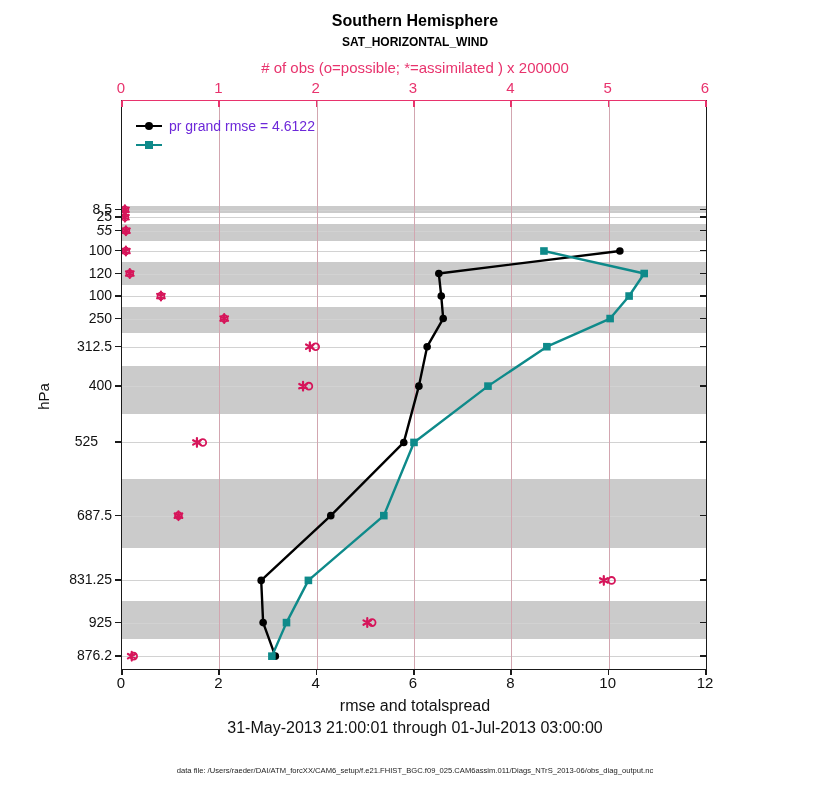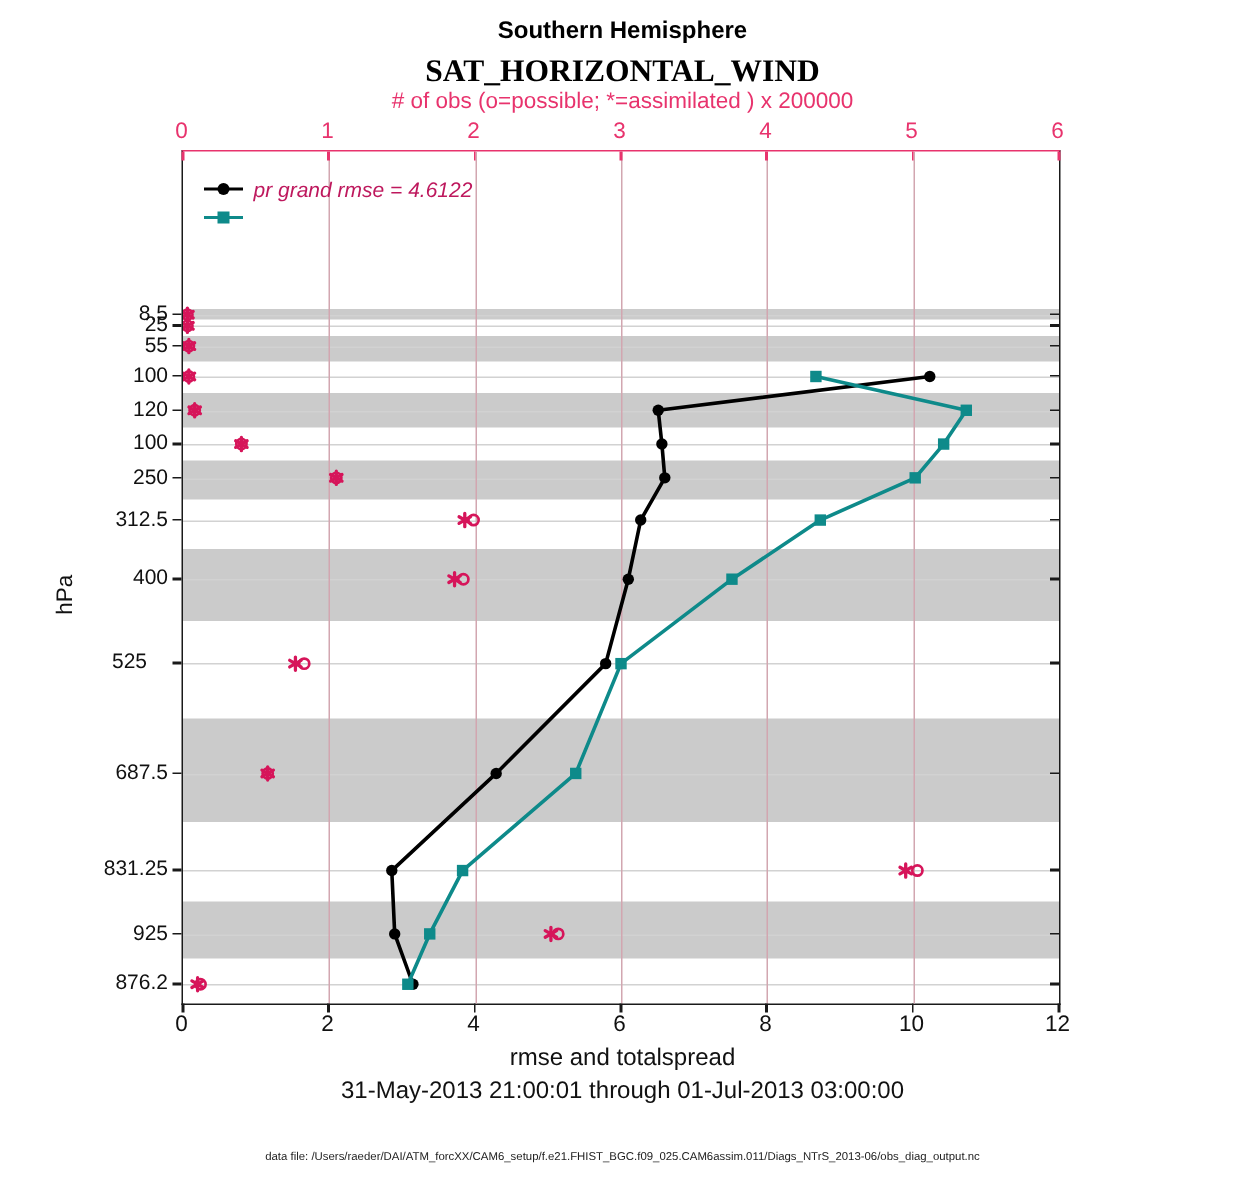--- a/index.html
+++ b/index.html
@@ -2,21 +2,21 @@
 <html><head>
 <meta charset="utf-8">
 <style>
   html,body{margin:0;padding:0;background:#ffffff;}
   #canvas{
     position:relative;width:830px;height:800px;background:#ffffff;
     font-family:"Liberation Sans", sans-serif;overflow:hidden;
   }
   .ctext{position:absolute;left:0;width:830px;text-align:center;}
   #title1{top:12px;font-size:16px;font-weight:bold;color:#000;}
-  #title2{top:35px;font-size:21px;font-weight:bold;color:#000;font-family:Liberation Serif, serif;}
+  #title2{top:35px;font-size:12px;font-weight:bold;color:#000;}
   #top-axis-label{top:59px;font-size:15px;color:#e8336d;}
   #xlabel{top:697px;font-size:16px;color:#111;}
   #date-range{top:719px;font-size:16px;color:#111;}
   #footer{top:766px;font-size:7.6px;color:#222;}
   #ylabel{
     position:absolute;left:30px;top:388px;font-size:15px;color:#111;
     transform:rotate(-90deg);transform-origin:center;
   }
   #plot-area{
     position:absolute;left:121px;top:100px;width:584px;height:568px;
@@ -170,40 +170,40 @@
         </g>
       </svg>
     </div>
 
   <div id="legend">
       <div class="legend-row">
         <div class="legend-sample">
           <div class="legend-line" style="background: rgb(0, 0, 0);"></div>
           <div class="legend-marker" style="background: rgb(0, 0, 0); border-radius: 50%;"></div>
         </div>
-        <div class="legend-label" style="color: #be185d; font-style: italic;">pr grand rmse = 4.6122</div>
+        <div class="legend-label" style="color: #6d28d9;">pr grand rmse = 4.6122</div>
       </div>
       <div class="legend-row">
         <div class="legend-sample">
           <div class="legend-line" style="background: rgb(14, 138, 138);"></div>
           <div class="legend-marker" style="background: rgb(14, 138, 138);"></div>
         </div>
       </div>
     </div>
 
   <div id="xlabel" class="ctext">rmse and totalspread</div>
   <div id="date-range" class="ctext">31-May-2013 21:00:01 through 01-Jul-2013 03:00:00</div>
   <div id="footer" class="ctext">data file: /Users/raeder/DAI/ATM_forcXX/CAM6_setup/f.e21.FHIST_BGC.f09_025.CAM6assim.011/Diags_NTrS_2013-06/obs_diag_output.nc</div>
 <div class="ytick-label" style="left: 42px; top: 208.78px;">8.5</div>
     <div class="ytick" style="left: 115px; top: 208.78px;"></div>
     <div class="ytick" style="left: 700px; top: 208.78px;"></div>
     <div class="ytick-label" style="left: 42px; top: 216.213px;">25</div>
     <div class="ytick" style="left: 115px; top: 216.213px;"></div>
     <div class="ytick" style="left: 700px; top: 216.213px;"></div>
-    <div class="ytick-label" style="left: 42px; top: 229.726px;">55</div>
+    <div class="ytick-label" style="left: 42px; top: 229.726px; font-style: italic;">55</div>
     <div class="ytick" style="left: 115px; top: 229.726px;"></div>
     <div class="ytick" style="left: 700px; top: 229.726px;"></div>
     <div class="ytick-label" style="left: 42px; top: 249.995px;">100</div>
     <div class="ytick" style="left: 115px; top: 249.995px;"></div>
     <div class="ytick" style="left: 700px; top: 249.995px;"></div>
     <div class="ytick-label" style="left: 42px; top: 272.517px;">120</div>
     <div class="ytick" style="left: 115px; top: 272.517px;"></div>
     <div class="ytick" style="left: 700px; top: 272.517px;"></div>
     <div class="ytick-label" style="left: 42px; top: 295.039px;">100</div>
     <div class="ytick" style="left: 115px; top: 295.039px;"></div>

